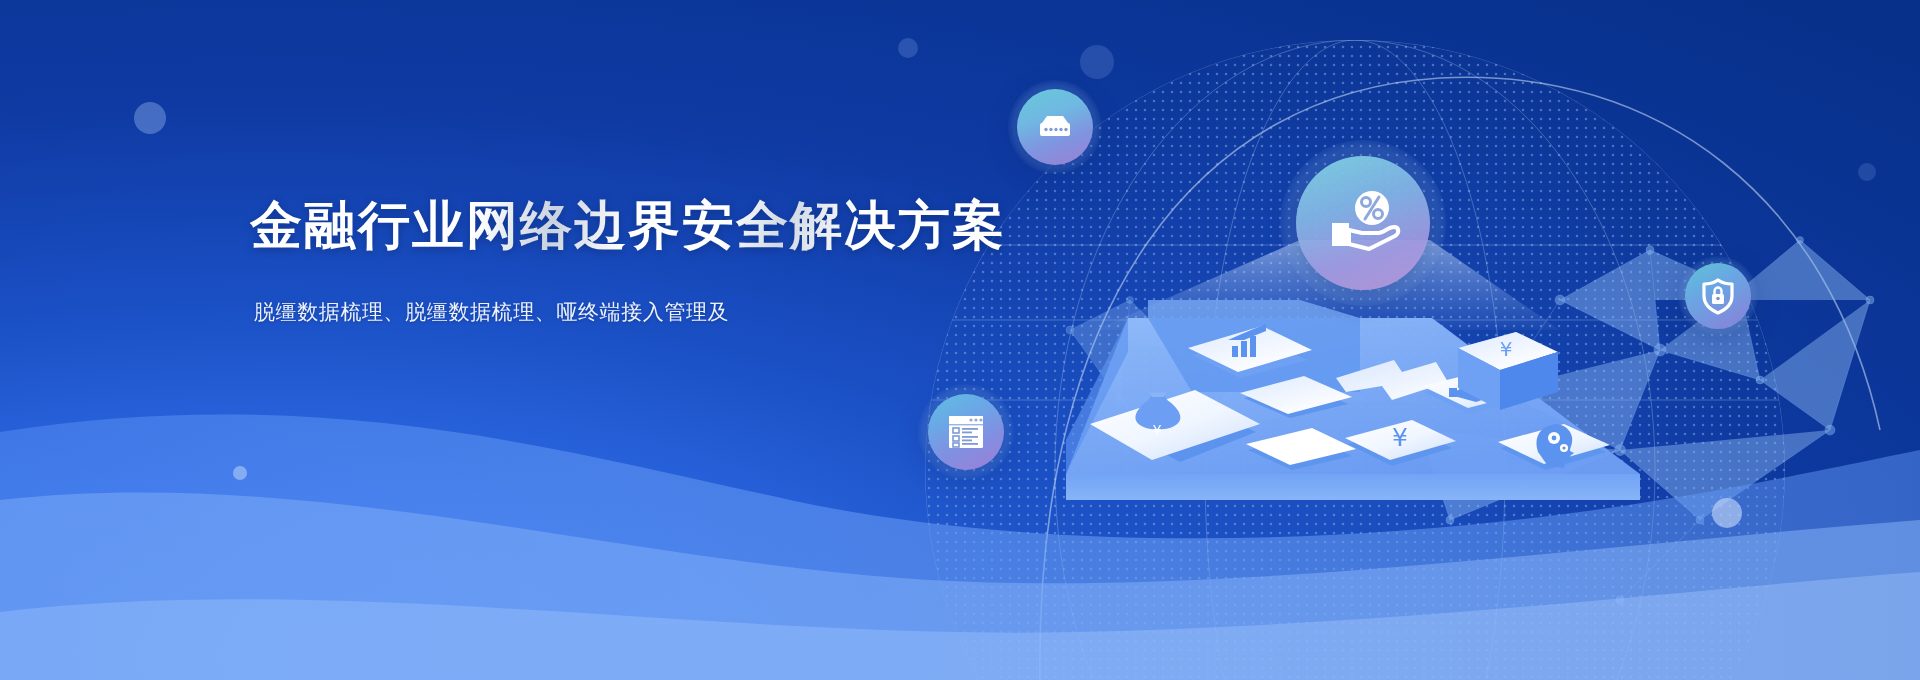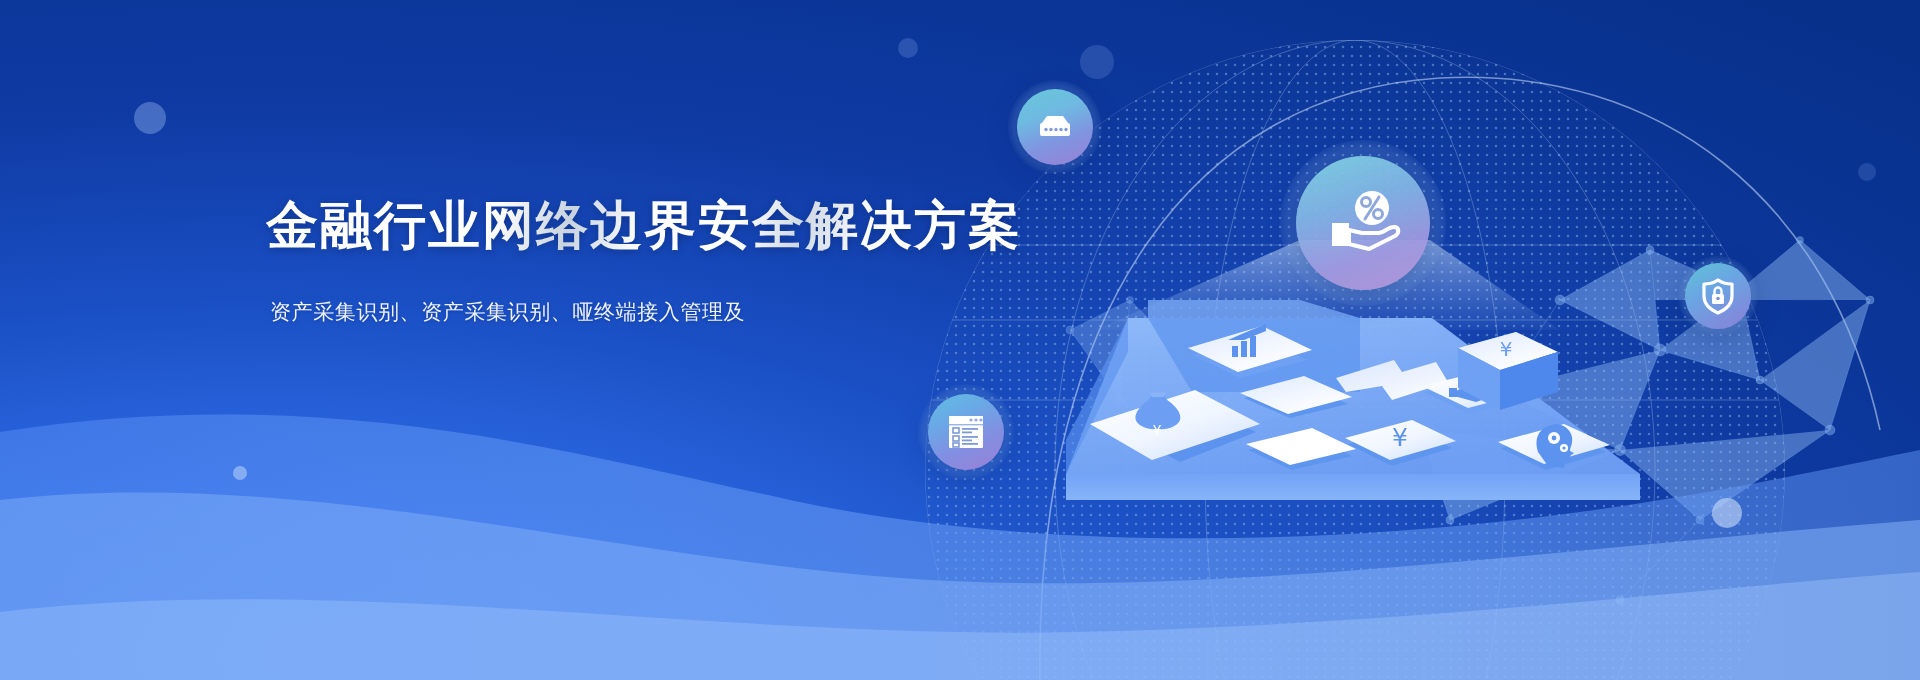--- a/index.html
+++ b/index.html
@@ -9,21 +9,21 @@
     width:1920px;height:680px;
     overflow:hidden;
     font-family:"Liberation Sans","DejaVu Sans",sans-serif;
     background:
       radial-gradient(120% 130% at 14% 96%, #3f7df0 0%, #2f6ce6 18%, #1a4fc4 40%, #0f3aa3 62%, #063089 100%);
   }
   .layer{position:absolute;inset:0;}
   .svgfull{position:absolute;inset:0;width:1920px;height:680px;display:block;}
 
   
-  #copy{position:absolute;left:266px;top:196px;width:760px;z-index:40;}
+  #copy{position:absolute;left:250px;top:196px;width:760px;z-index:40;}
   #title{
     font-size:52px;
     font-weight:700;
     letter-spacing:2px;
     line-height:1.12;
     margin:0;
     white-space:nowrap;
     background:linear-gradient(104deg,#ffffff 0%,#ffffff 30%,#c9d3df 40%,#ffffff 50%,#ffffff 62%,#cfd8e4 70%,#ffffff 80%,#ffffff 100%);
     -webkit-background-clip:text;
     background-clip:text;
@@ -359,17 +359,17 @@
         <line x1="64" y1="22" x2="50" y2="44" stroke-linecap="round"></line>
       </g>
       <rect x="17" y="48" width="17" height="23" fill="#ffffff"></rect>
       <path d="M34 55 l13 3 h16 c6 0 10 -6 16 -6 c5 0 6 6 1 9 l-26 13 -20 -5 z" fill="none" stroke="#ffffff" stroke-width="4" stroke-linejoin="round" stroke-linecap="round"></path>
     </svg>
   </div>
 
   <div id="copy">
     <h1 id="title">金融行业网络边界安全解决方案</h1>
     <div id="subtitle">
-      <div>资产采集识别、资产采集识别、哑终端接入管理及</div>
+      <div>脱缰数据梳理、脱缰数据梳理、哑终端接入管理及</div>
     </div>
   </div>
 
 </div>
 
 </body></html>

